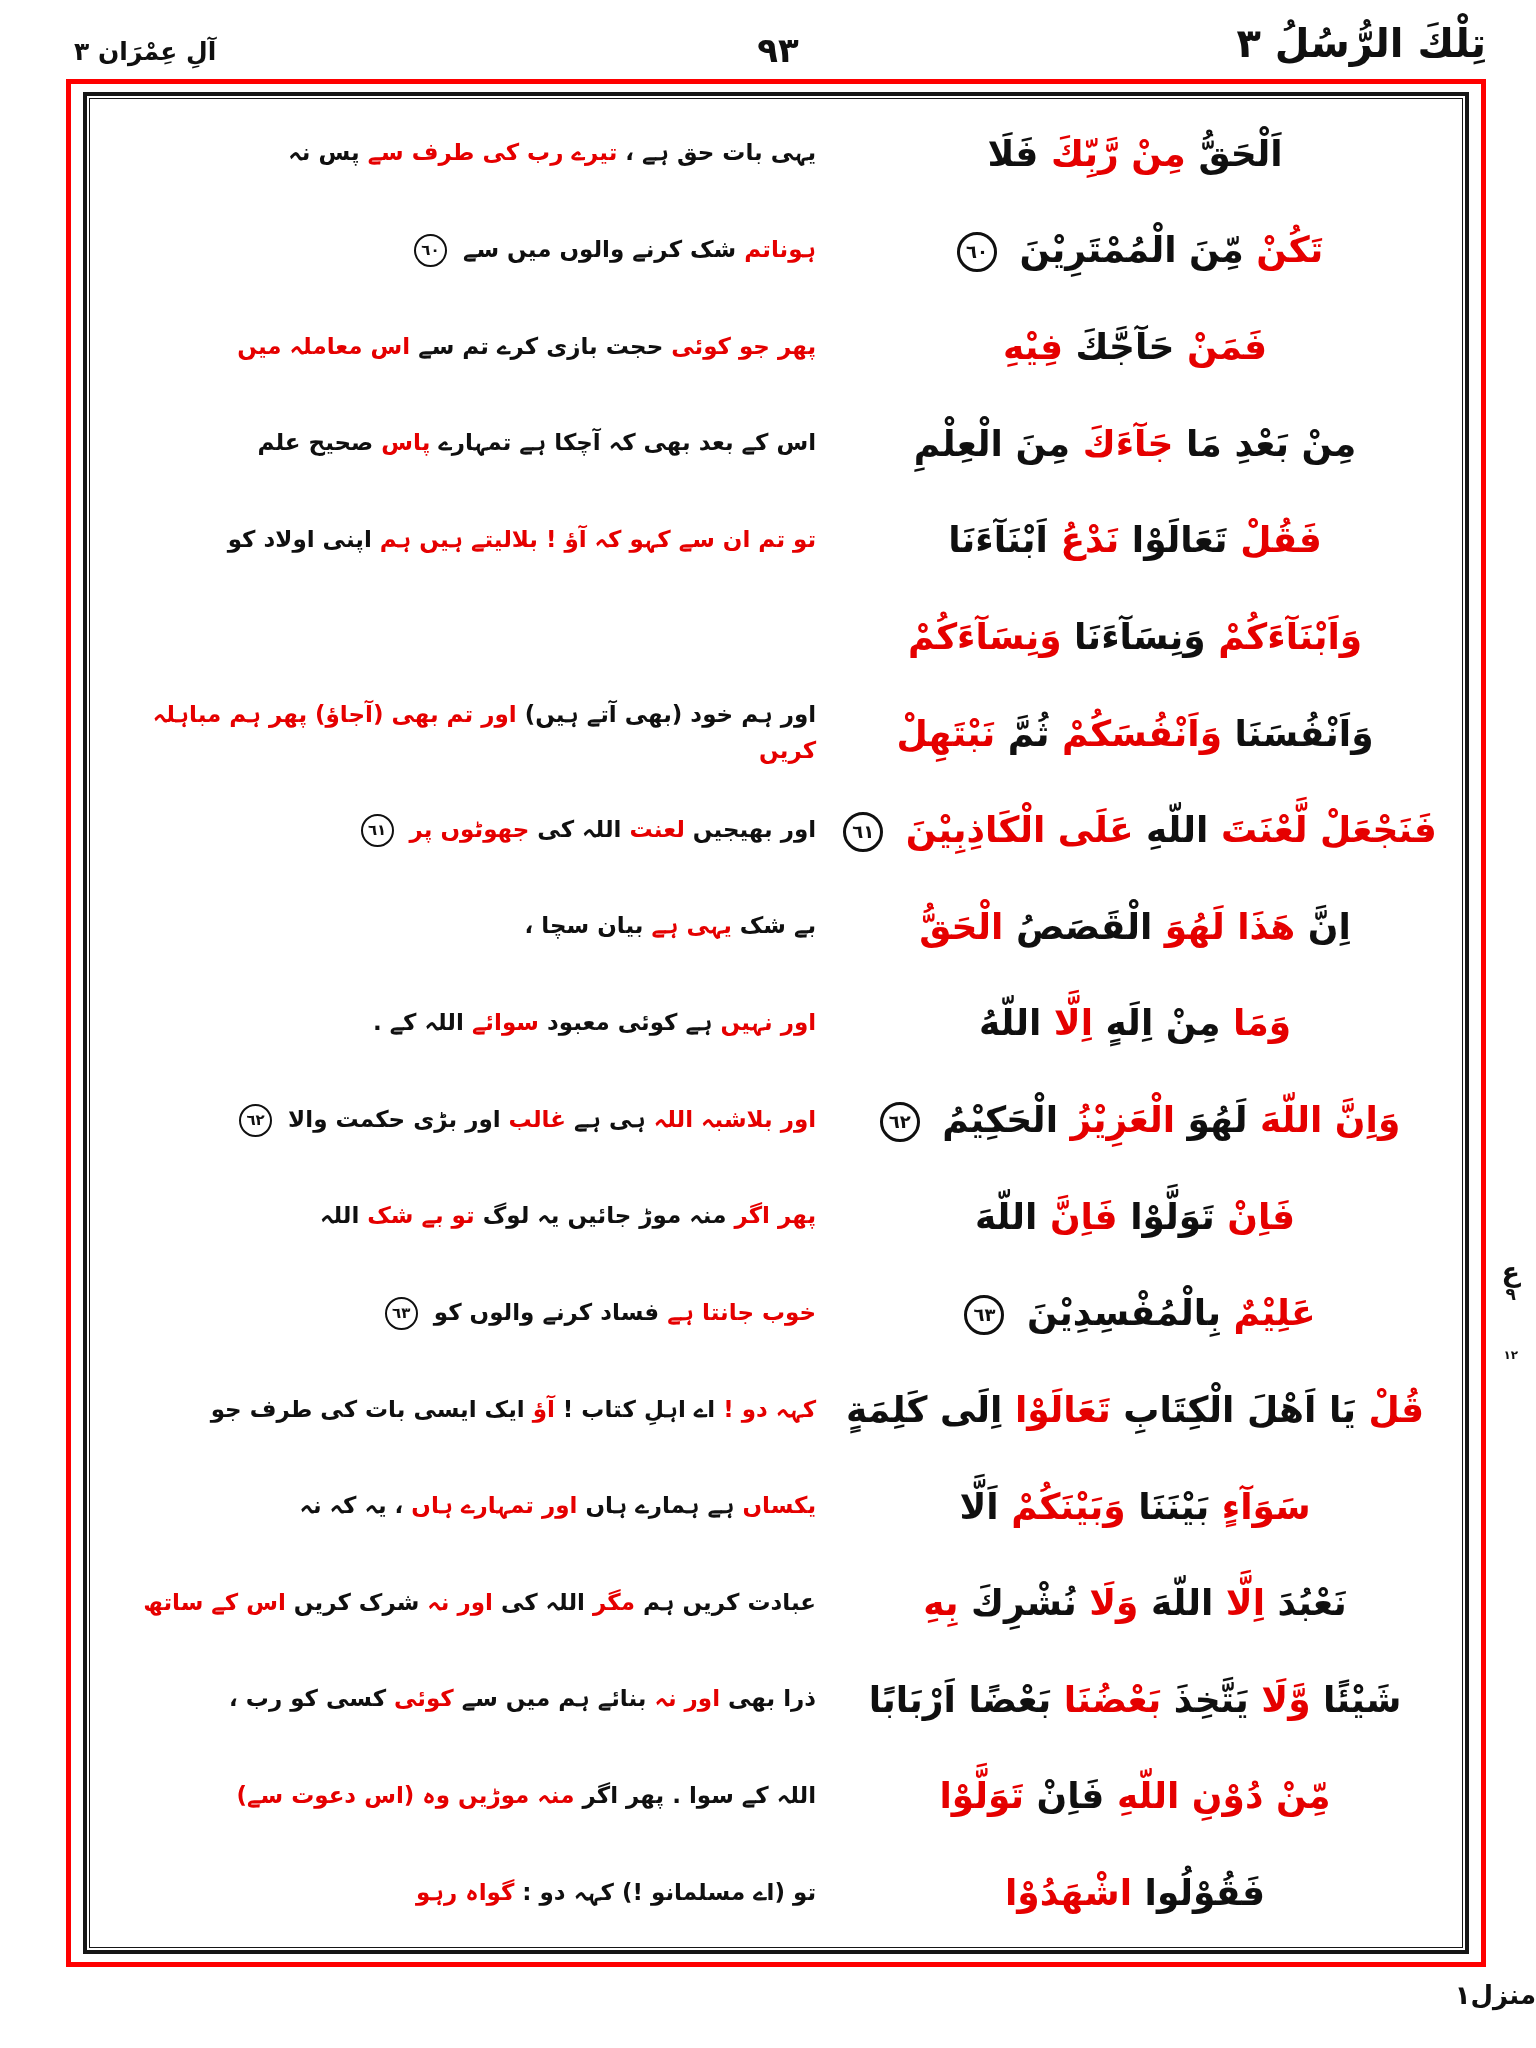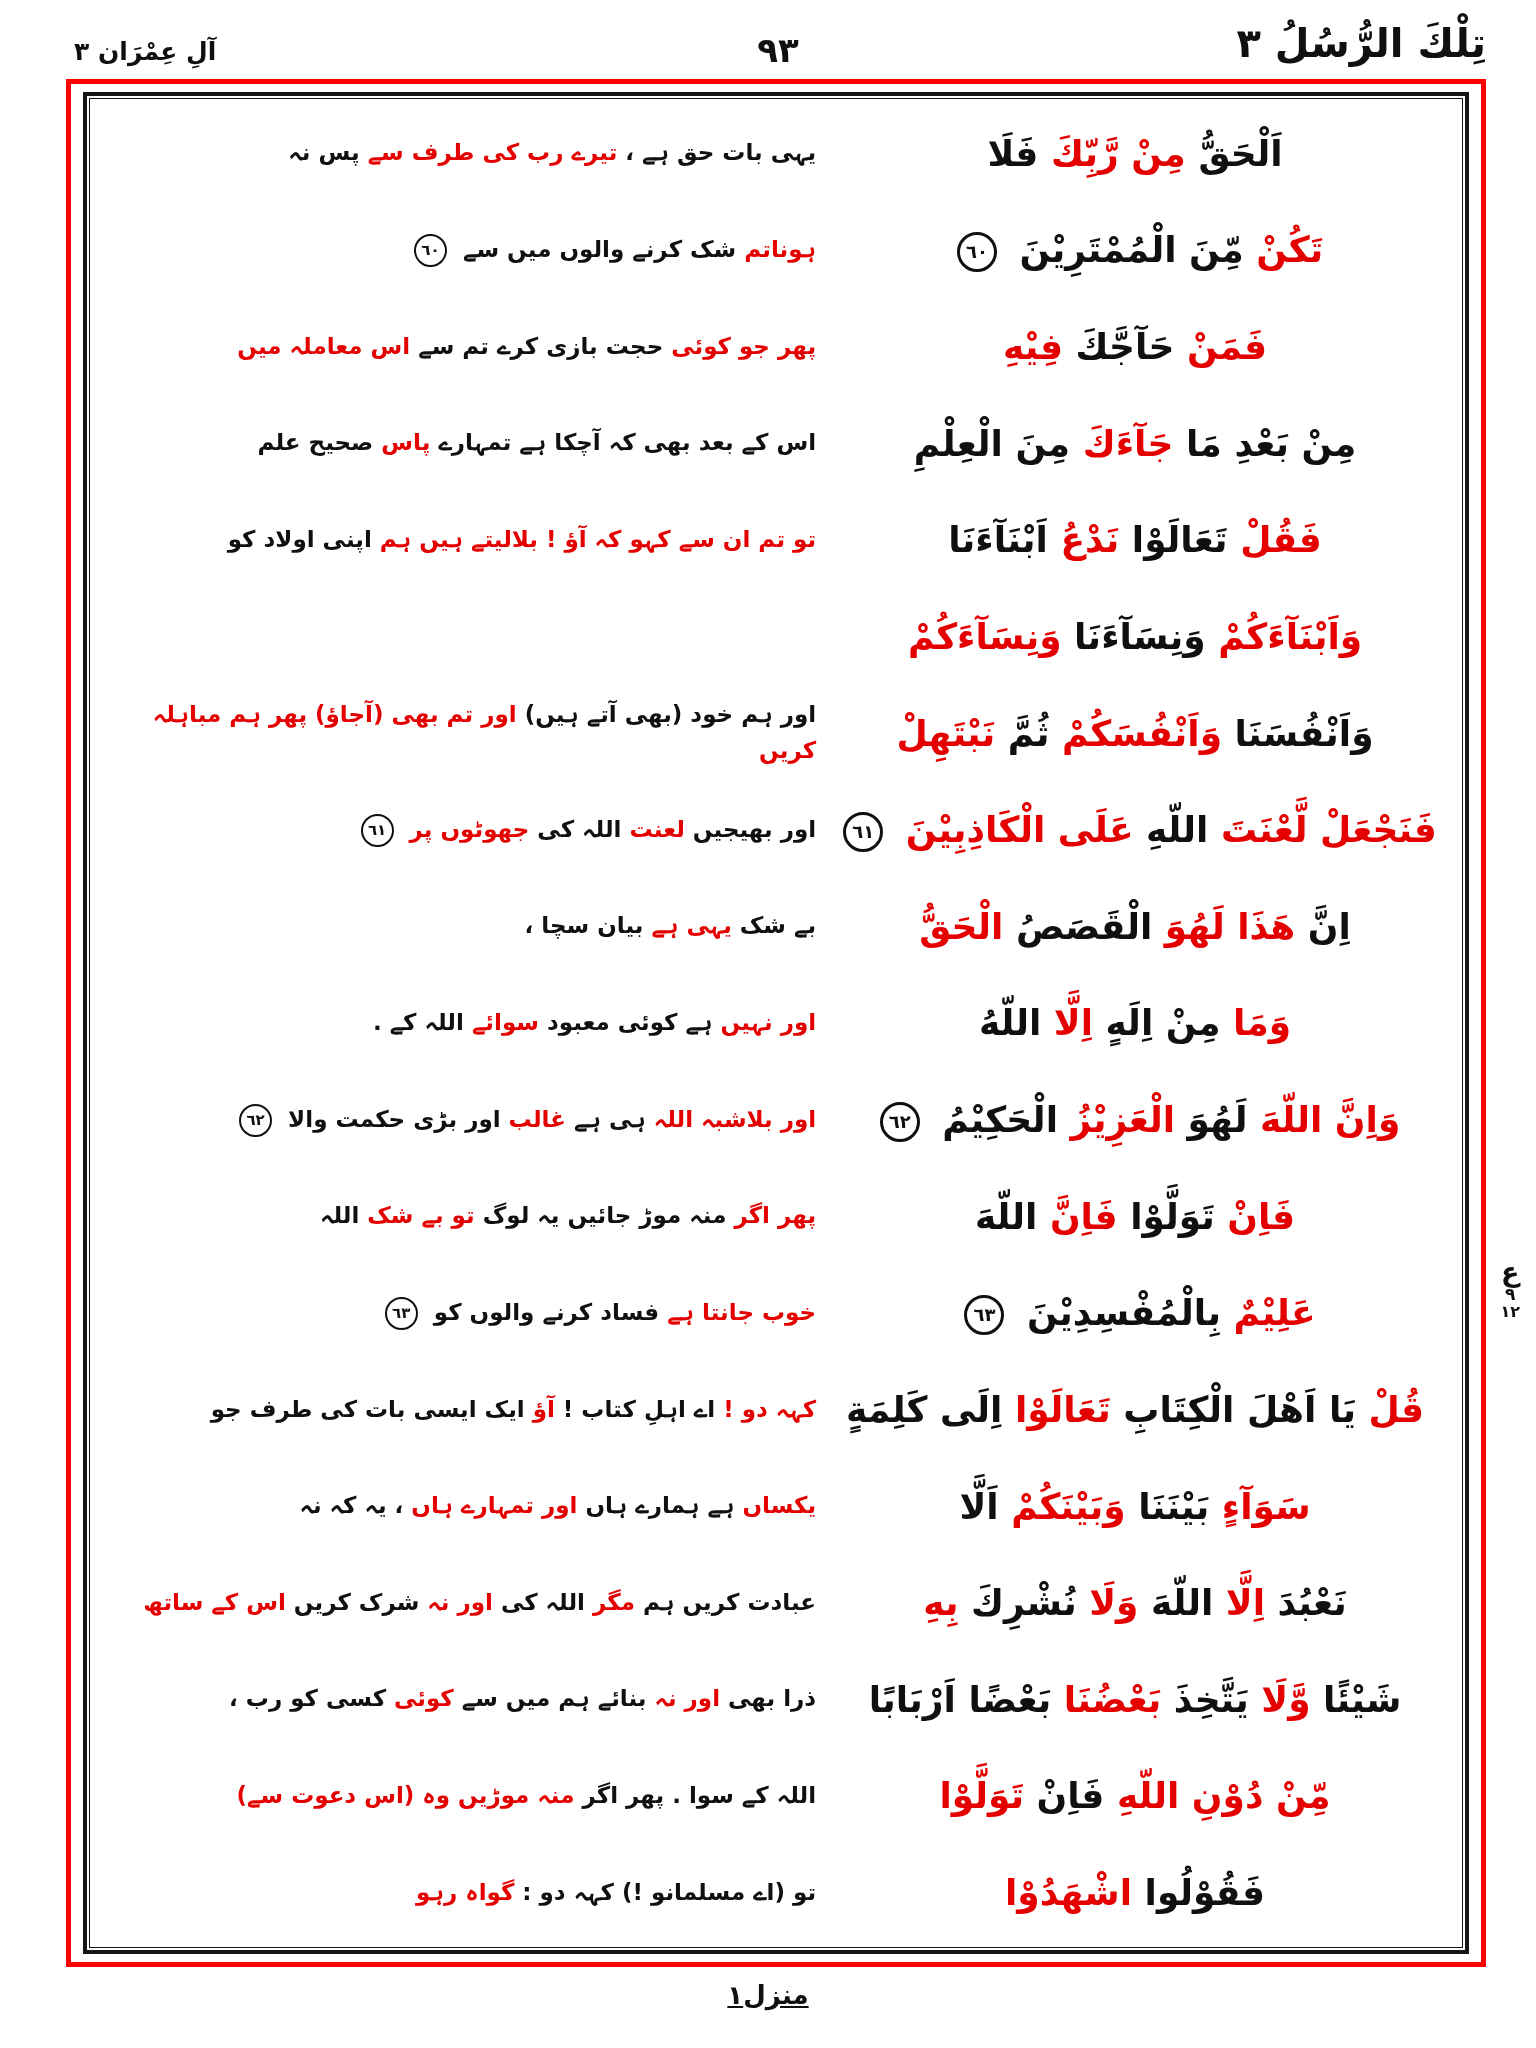--- a/index.html
+++ b/index.html
@@ -35,24 +35,24 @@
     display:inline-flex;align-items:center;justify-content:center;
     width:34px;height:34px;border:3px solid var(--ink);border-radius:50%;
     font-size:18px;font-weight:bold;line-height:1;margin:0 10px;vertical-align:middle;color:var(--ink);
   }
   .col.ur .vnum{width:29px;height:29px;border-width:2px;font-size:15px;margin:0 8px;}
   
   .marker{position:absolute;right:16px;top:1258px;display:flex;flex-direction:column;
     align-items:center;font-weight:bold;color:var(--ink);line-height:1.05;}
   .marker .l{font-size:27px;}
   .marker .n1{font-size:17px;}
-  .marker .n2{font-size:16px;}
+  .marker .n2{font-size:12px;margin-top:45px;}
   
-  .footer{position:absolute;top:1980px;left:0;width:100%;text-align:center;
-    font-size:26px;font-weight:bold;color:var(--ink);text-decoration:underline;}
+  .footer{position:absolute;top:1980px;left:0;width:100%;
+    font-size:26px;font-weight:bold;color:var(--ink);}
 </style>
 </head>
 <body>
 
 <div class="hdr">
   <div class="juz">تِلْكَ الرُّسُلُ ٣</div>
   <div class="pnum">٩٣</div>
   <div class="surah">آلِ عِمْرَان ٣</div>
 </div>
 

